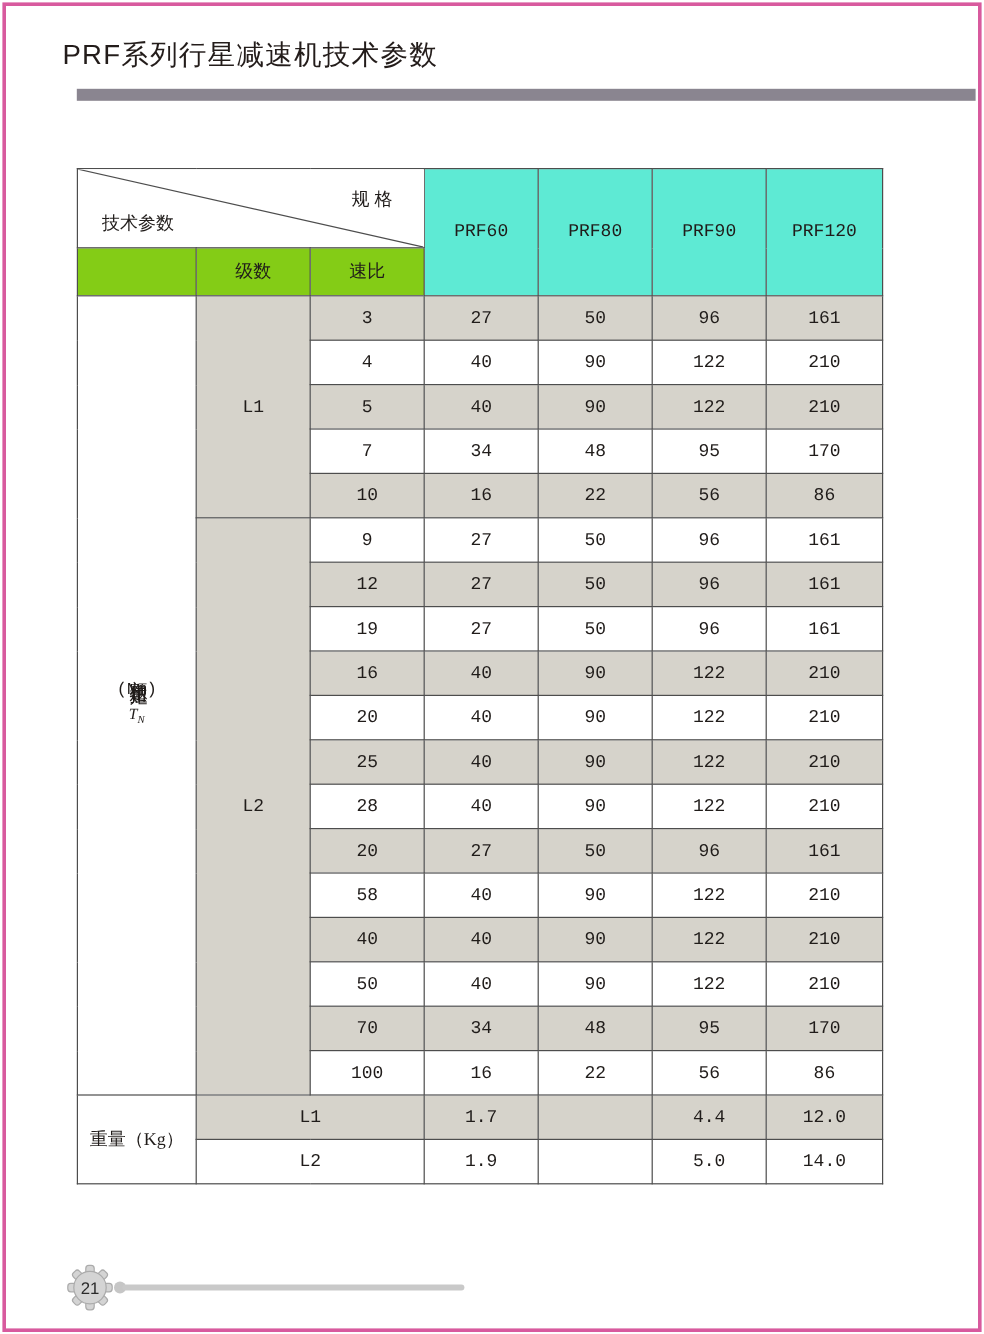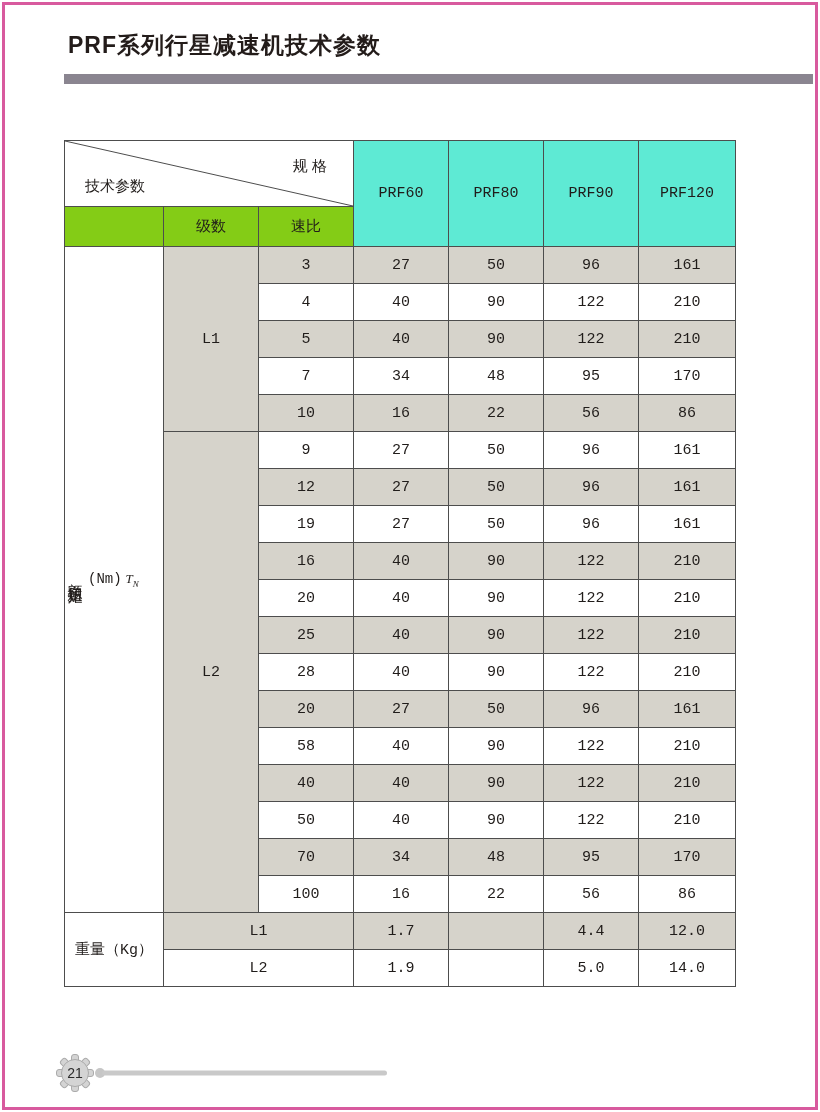--- a/index.html
+++ b/index.html
@@ -9,22 +9,22 @@
     font-family: "Liberation Sans", sans-serif;
     color: #1e1a18;
     overflow: hidden;
   }
   .frame {
     position: absolute; inset: 2px;
     border: 3px solid #d85a9e;
     pointer-events: none;
   }
   .page-title {
-    position: absolute; left: 68px; top: 30px;
-    font-size: 23px; font-weight: bold; letter-spacing: 1px;
+    position: absolute; left: 52px; top: 30px;
+    font-size: 23px; font-weight: normal; letter-spacing: 1px;
     color: #231c1a;
     font-family: "Liberation Sans", sans-serif;
   }
   .title-bar {
     position: absolute; left: 64px; top: 74px;
     width: 749px; height: 10px;
     background: #8a8590;
   }
   table.spec-table {
     position: absolute; left: 64px; top: 140px;
@@ -48,23 +48,23 @@
     font-size: 15px; font-family: "Liberation Sans", sans-serif;
   }
   .diag-label-bl {
     position: absolute; bottom: 10px; left: 20px;
     font-size: 15px; font-family: "Liberation Sans", sans-serif;
   }
   td.cell-subheader { height: 40px; font-family: "Liberation Sans", sans-serif; background: #84cc16; }
   td.cell-model { background: #5eead4; }
   td.cell-torque { background: #ffffff !important; }
   td.cell-stage { background: #d6d3cb !important; }
-  td.cell-weight-label { background: #ffffff !important; font-family: Liberation Mono, monospace; }
+  td.cell-weight-label { background: #ffffff !important; font-family: Liberation Serif, serif; }
   .torque-wrap {
-    display: flex; flex-direction: row; align-items: flex-start; gap: 4px;
+    display: flex; flex-direction: column; align-items: center; gap: 4px;
   }
   .torque-vertical {
     writing-mode: vertical-rl; text-orientation: upright;
     letter-spacing: 2px; font-size: 15px;
     font-family: "Liberation Sans", sans-serif;
   }
   .torque-unit { font-size: 14px; }
   .torque-symbol { font-size: 13px; font-style: italic; font-family: "Liberation Serif", serif; }
   .torque-symbol sub { font-size: 9px; font-style: italic; }
   .footer-deco { position: absolute; left: 55px; top: 1053px; width: 340px; height: 40px; }

